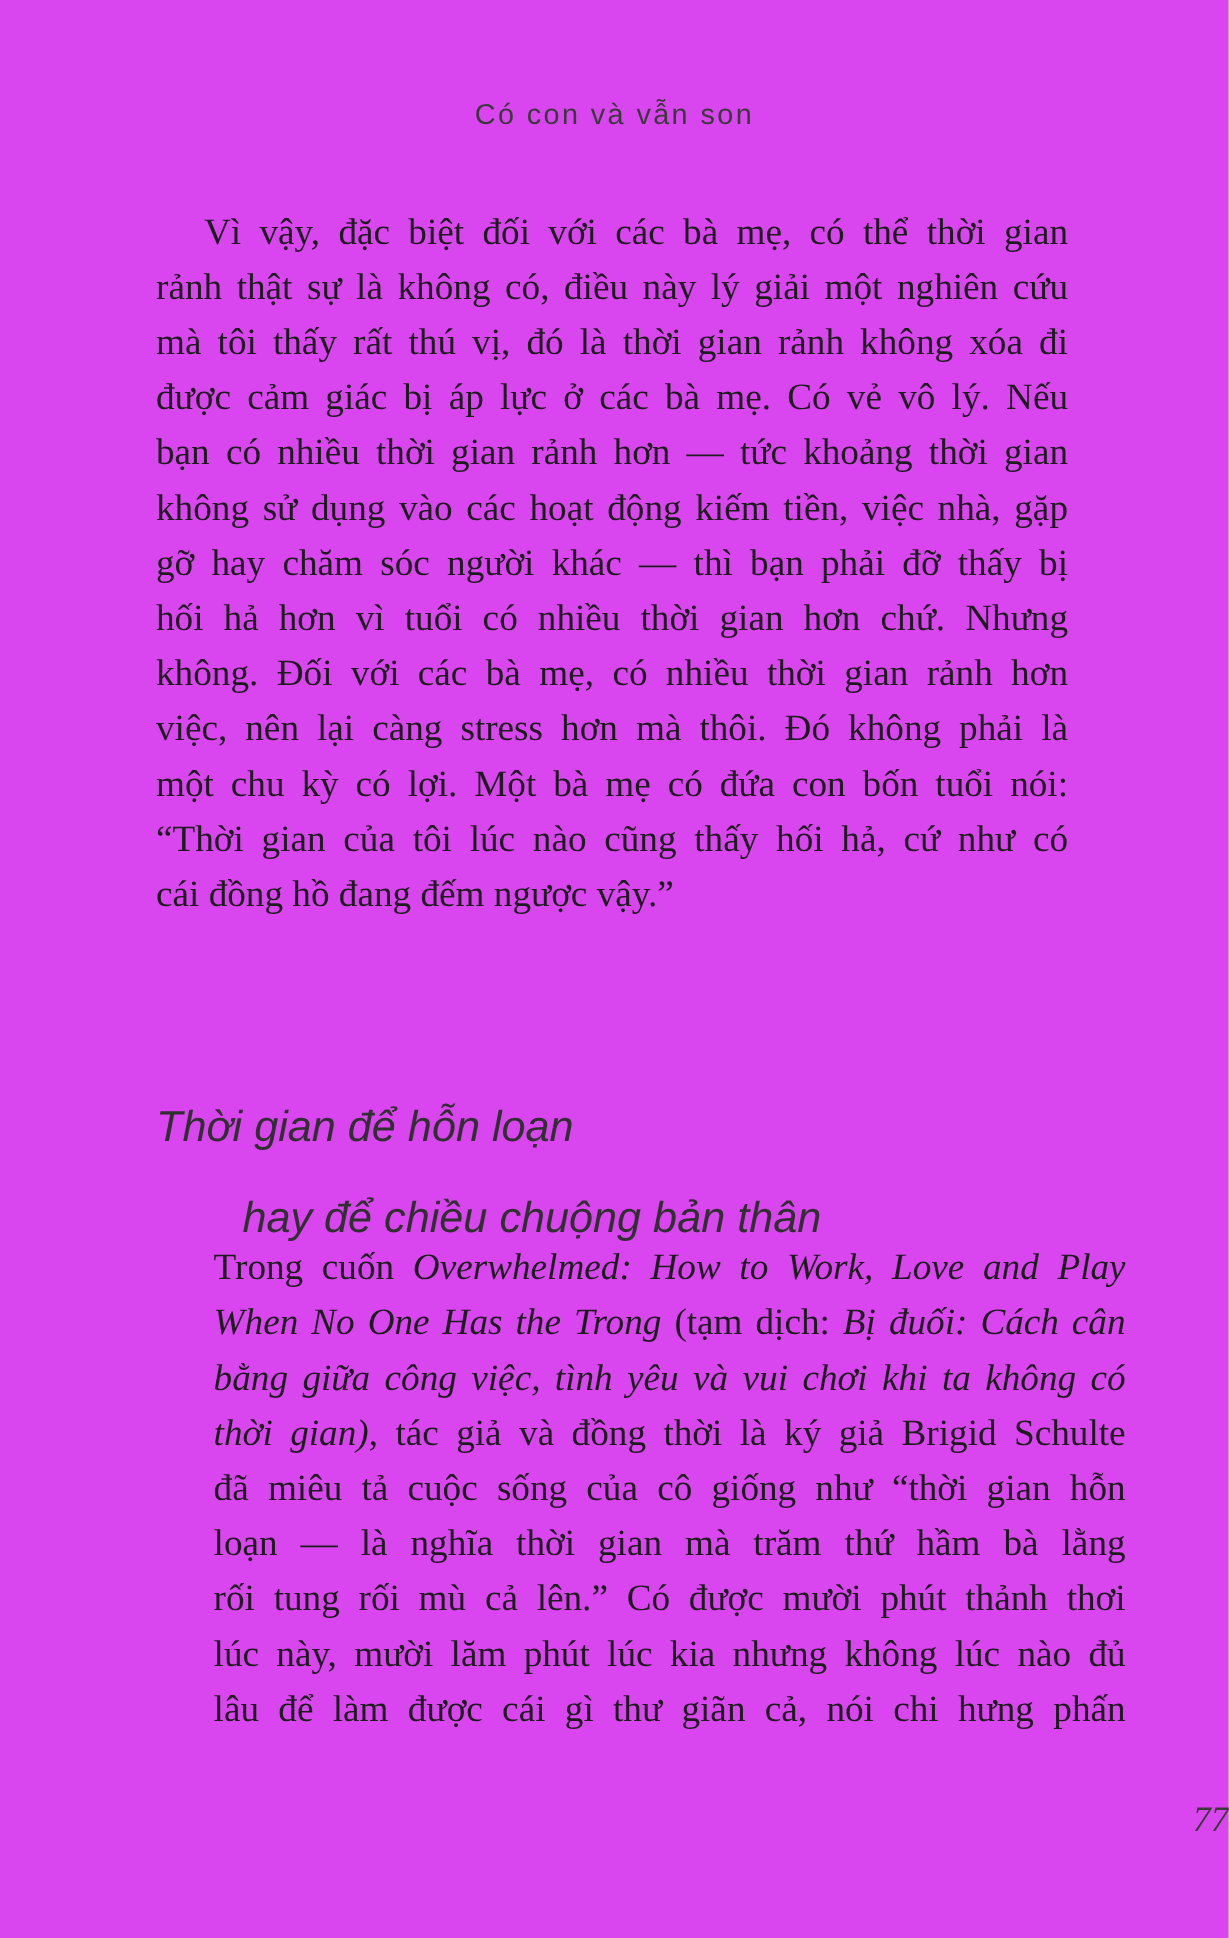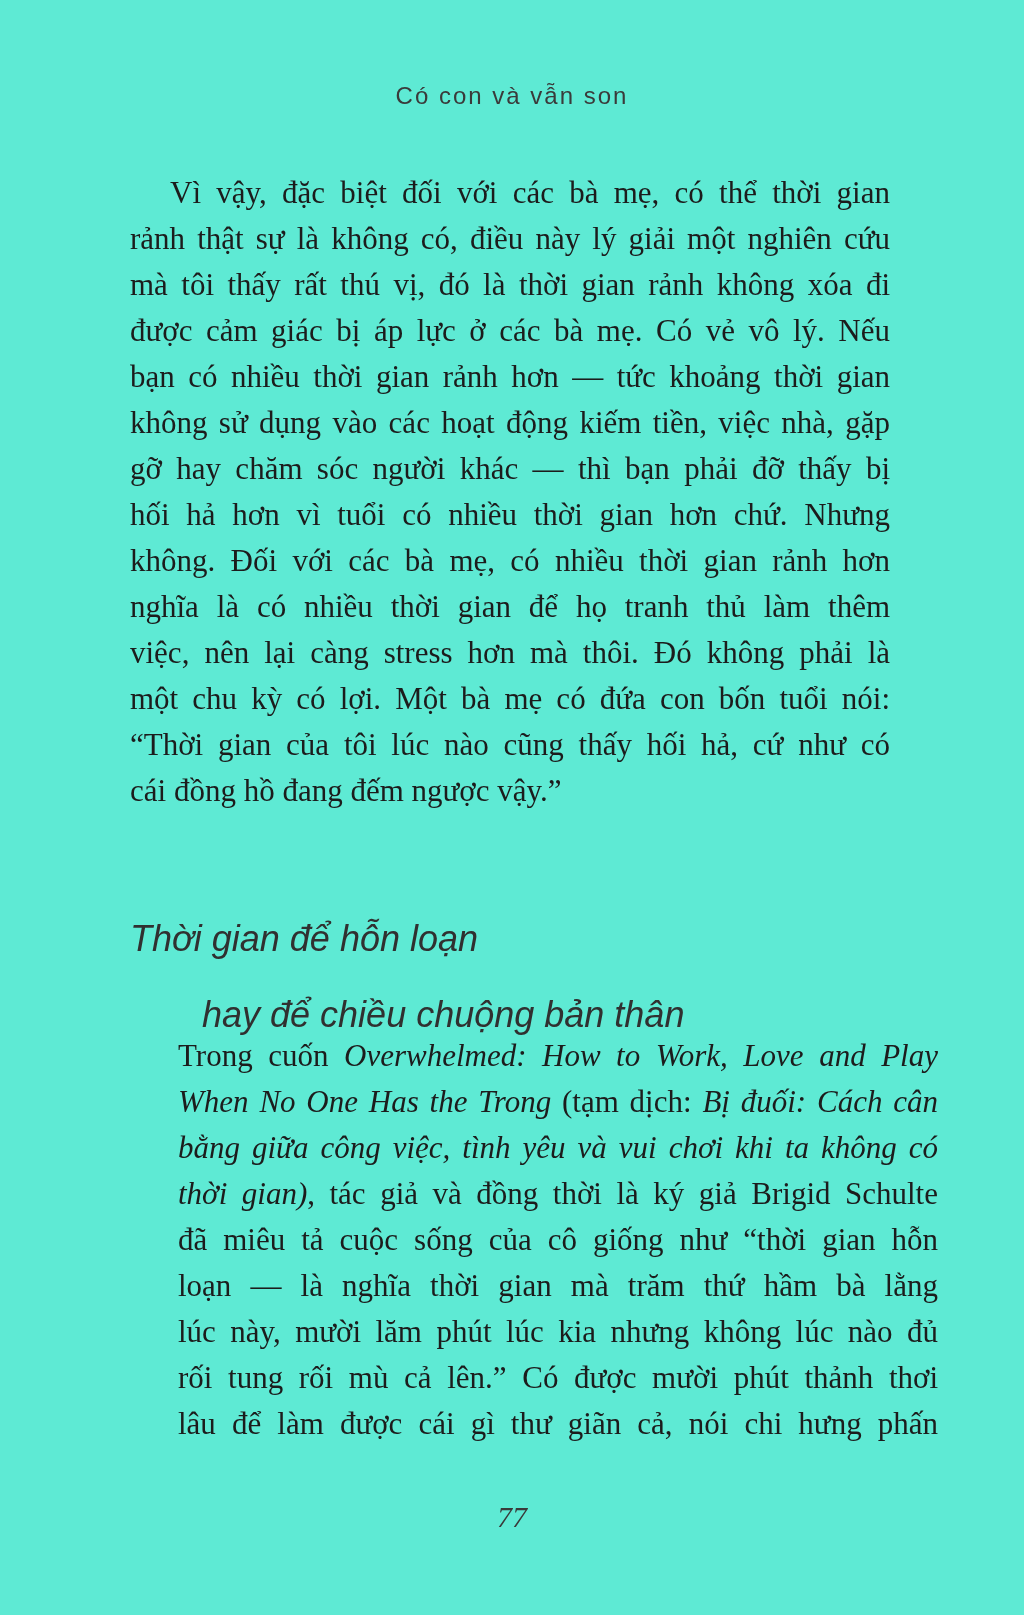--- a/index.html
+++ b/index.html
@@ -4,21 +4,21 @@
 <style>
   html, body {
     margin: 0;
     padding: 0;
     background: #ffffff;
   }
   .page {
     position: relative;
     width: 1024px;
     height: 1615px;
-    background: #5eead4;
+    background: #d946ef;
     overflow: hidden;
     font-family: "Liberation Serif", serif;
   }
   .running-header {
     position: absolute;
     top: 82px;
     left: 0;
     width: 100%;
     text-align: center;
     font-family: "Liberation Sans", sans-serif;
@@ -55,21 +55,21 @@
     font-size: 36px;
     line-height: 52px;
     color: #303030;
   }
   .heading-line-2 { padding-left: 72px; margin-top: 24px; }
   .page-number {
     position: absolute;
     top: 1500px;
     left: 0;
     width: 100%;
-    text-align: center;
+    text-align: right;
     font-family: "Liberation Serif", serif;
     font-style: italic;
     font-size: 30px;
     color: #3a3a3a;
   }
 </style>
 </head>
 <body>
 
 <div class="page">
@@ -79,39 +79,38 @@
   <div class="para para1">
       <div class="line"><span class="seg">Vì vậy, đặc biệt đối với các bà mẹ, có thể thời gian</span></div>
       <div class="line"><span class="seg">rảnh thật sự là không có, điều này lý giải một nghiên cứu</span></div>
       <div class="line"><span class="seg">mà tôi thấy rất thú vị, đó là thời gian rảnh không xóa đi</span></div>
       <div class="line"><span class="seg">được cảm giác bị áp lực ở các bà mẹ. Có vẻ vô lý. Nếu</span></div>
       <div class="line"><span class="seg">bạn có nhiều thời gian rảnh hơn — tức khoảng thời gian</span></div>
       <div class="line"><span class="seg">không sử dụng vào các hoạt động kiếm tiền, việc nhà, gặp</span></div>
       <div class="line"><span class="seg">gỡ hay chăm sóc người khác — thì bạn phải đỡ thấy bị</span></div>
       <div class="line"><span class="seg">hối hả hơn vì tuổi có nhiều thời gian hơn chứ. Nhưng</span></div>
       <div class="line"><span class="seg">không. Đối với các bà mẹ, có nhiều thời gian rảnh hơn</span></div>
-      <div class="line"><span class="seg">nghĩa là có nhiều thời gian để họ tranh thủ làm thêm</span></div>
       <div class="line"><span class="seg">việc, nên lại càng stress hơn mà thôi. Đó không phải là</span></div>
       <div class="line"><span class="seg">một chu kỳ có lợi. Một bà mẹ có đứa con bốn tuổi nói:</span></div>
       <div class="line"><span class="seg">“Thời gian của tôi lúc nào cũng thấy hối hả, cứ như có</span></div>
       <div class="line"><span class="seg">cái đồng hồ đang đếm ngược vậy.”</span></div>
     </div>
 
   <div class="section-heading">
     <div class="heading-line-1">Thời gian để hỗn loạn</div>
     <div class="heading-line-2">hay để chiều chuộng bản thân</div>
   </div>
 
   <div class="para para2">
       <div class="line"><span class="seg">Trong cuốn </span><span class="seg italic">Overwhelmed: How to Work, Love and Play</span></div>
       <div class="line"><span class="seg italic">When No One Has the Trong</span><span class="seg"> (tạm dịch: </span><span class="seg italic">Bị đuối: Cách cân</span></div>
       <div class="line"><span class="seg italic">bằng giữa công việc, tình yêu và vui chơi khi ta không có</span></div>
       <div class="line"><span class="seg italic">thời gian)</span><span class="seg">, tác giả và đồng thời là ký giả Brigid Schulte</span></div>
       <div class="line"><span class="seg">đã miêu tả cuộc sống của cô giống như “thời gian hỗn</span></div>
       <div class="line"><span class="seg">loạn — là nghĩa thời gian mà trăm thứ hầm bà lằng</span></div>
+      <div class="line"><span class="seg">rối tung rối mù cả lên.” Có được mười phút thảnh thơi</span></div>
       <div class="line"><span class="seg">lúc này, mười lăm phút lúc kia nhưng không lúc nào đủ</span></div>
-      <div class="line"><span class="seg">rối tung rối mù cả lên.” Có được mười phút thảnh thơi</span></div>
       <div class="line"><span class="seg">lâu để làm được cái gì thư giãn cả, nói chi hưng phấn</span></div>
     </div>
 
   <div class="page-number">77</div>
 
 </div>
 
 </body></html>

